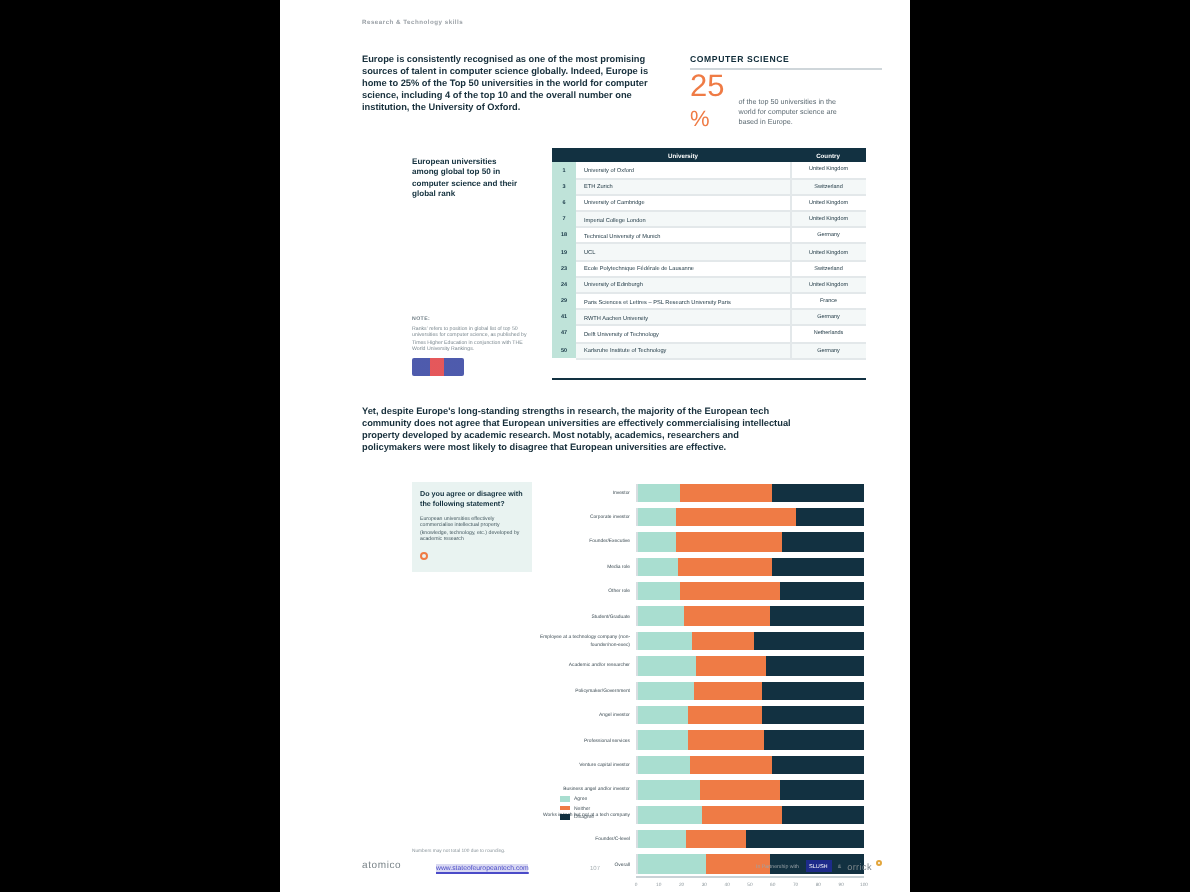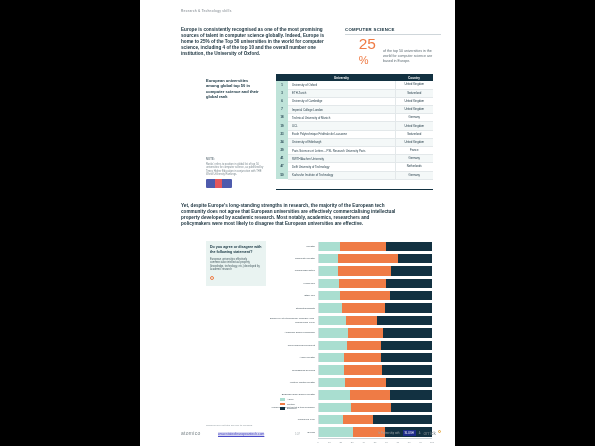--- a/index.html
+++ b/index.html
@@ -29,21 +29,21 @@
     color: #18303c; font-weight: 600;
   }
 
   
   .stat { position: absolute; left: 205px; top: 27px; width: 96px; }
   .stat-kicker {
     font-size: 4.3px; font-weight: 700; letter-spacing: .3px;
     color: #0f2b38; line-height: 5.6px; text-transform: uppercase;
   }
   .stat-rule { width: 96px; height: 1px; background: #cfd6da; margin-top: 1px; }
-  .stat-row { display: flex; gap: 7px; margin-top: 2px; justify-content: flex-end; }
+  .stat-row { display: flex; gap: 7px; margin-top: 2px; }
   .stat-num {
     font-size: 15.5px; line-height: 14px; color: #ef7b45; font-weight: 400;
   }
   .stat-pct {
     font-size: 11px; line-height: 12px; color: #ef7b45; font-weight: 400;
     margin-top: 3px;
   }
   .stat-desc {
     font-size: 3.6px; line-height: 5px; color: #5c6a72;
     width: 58px; padding-top: 12px;

